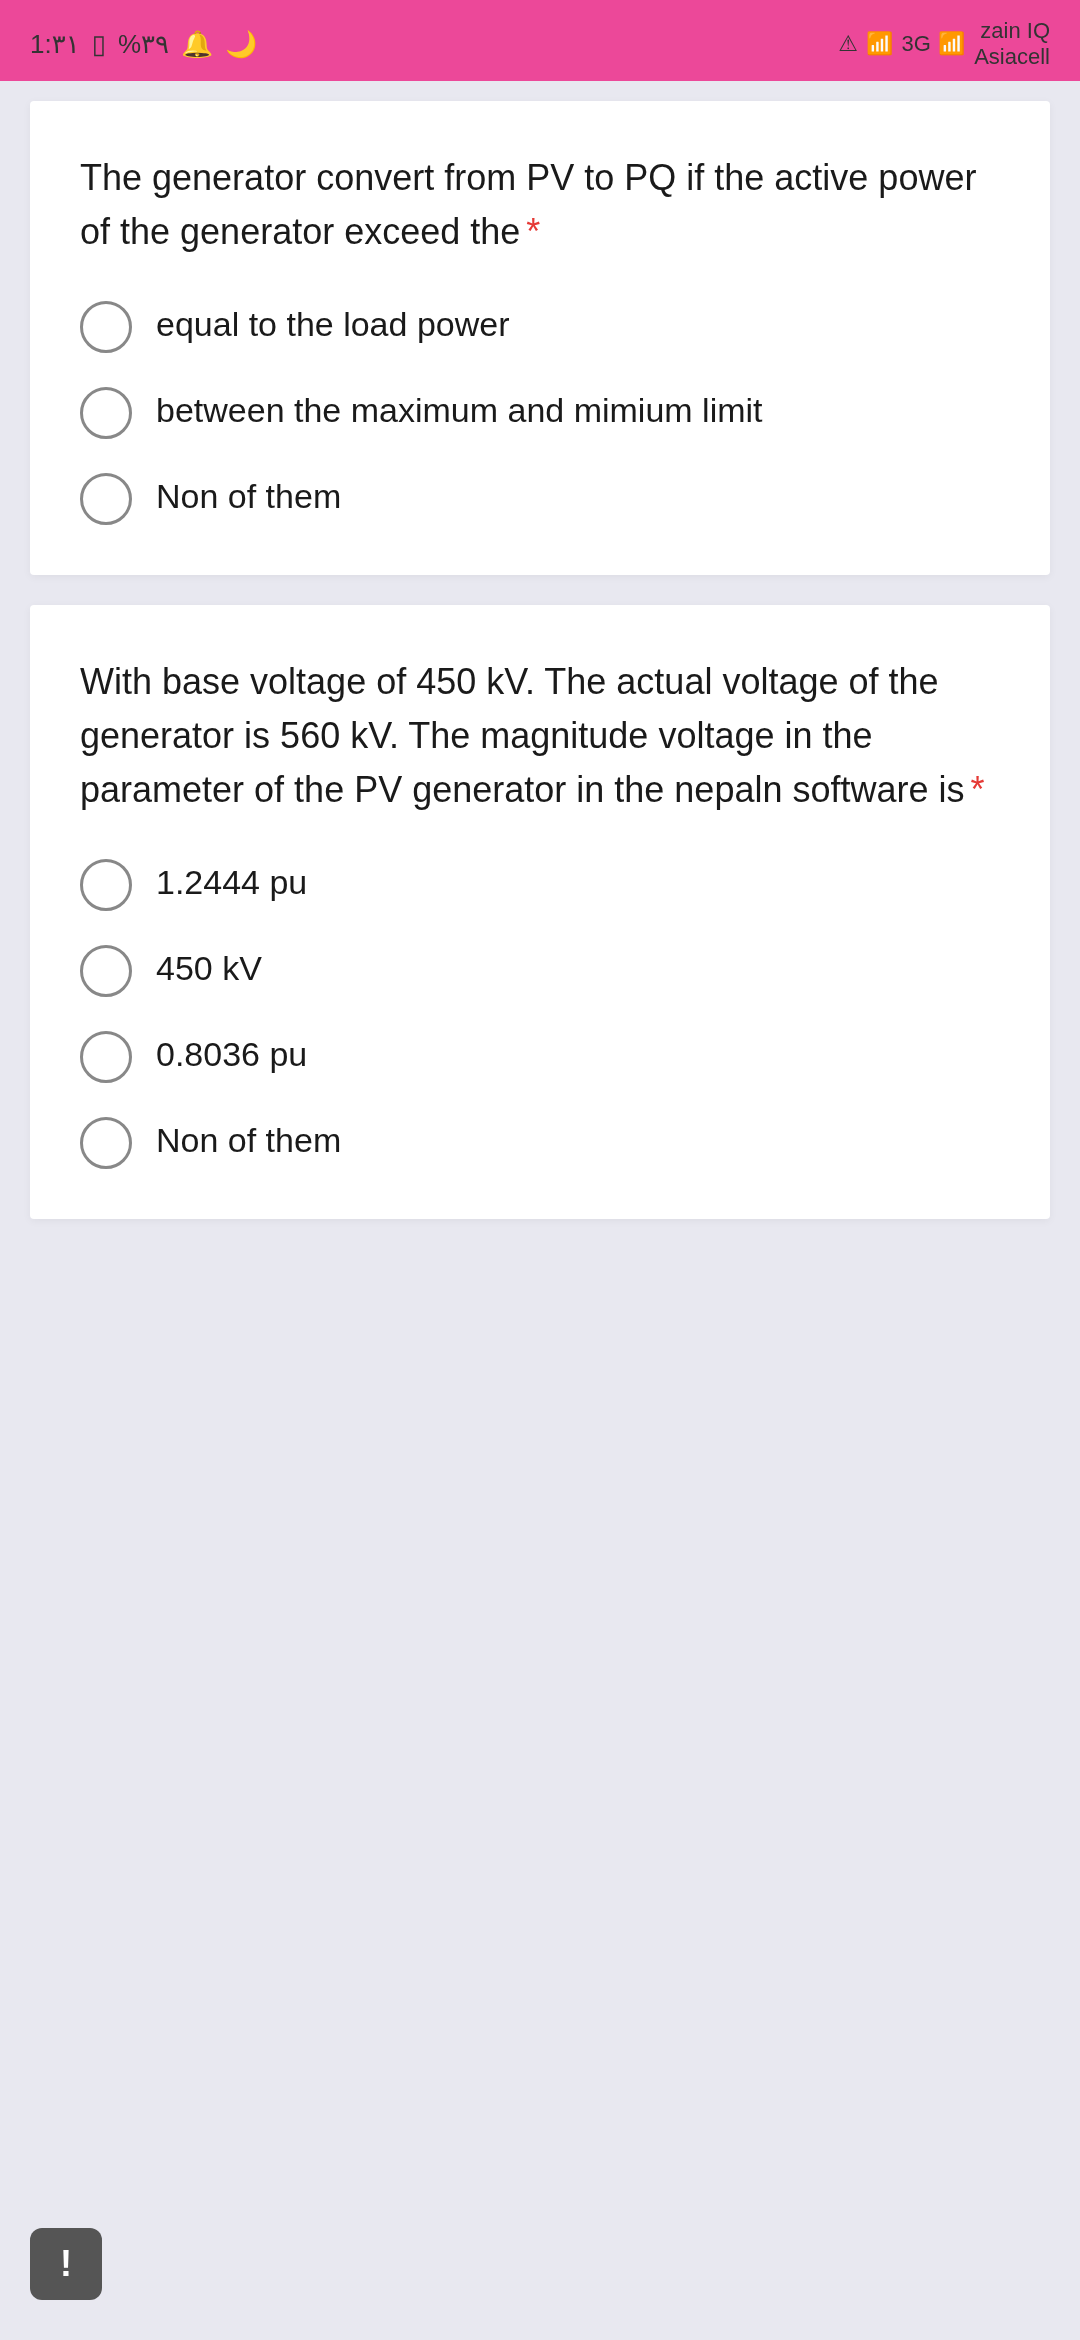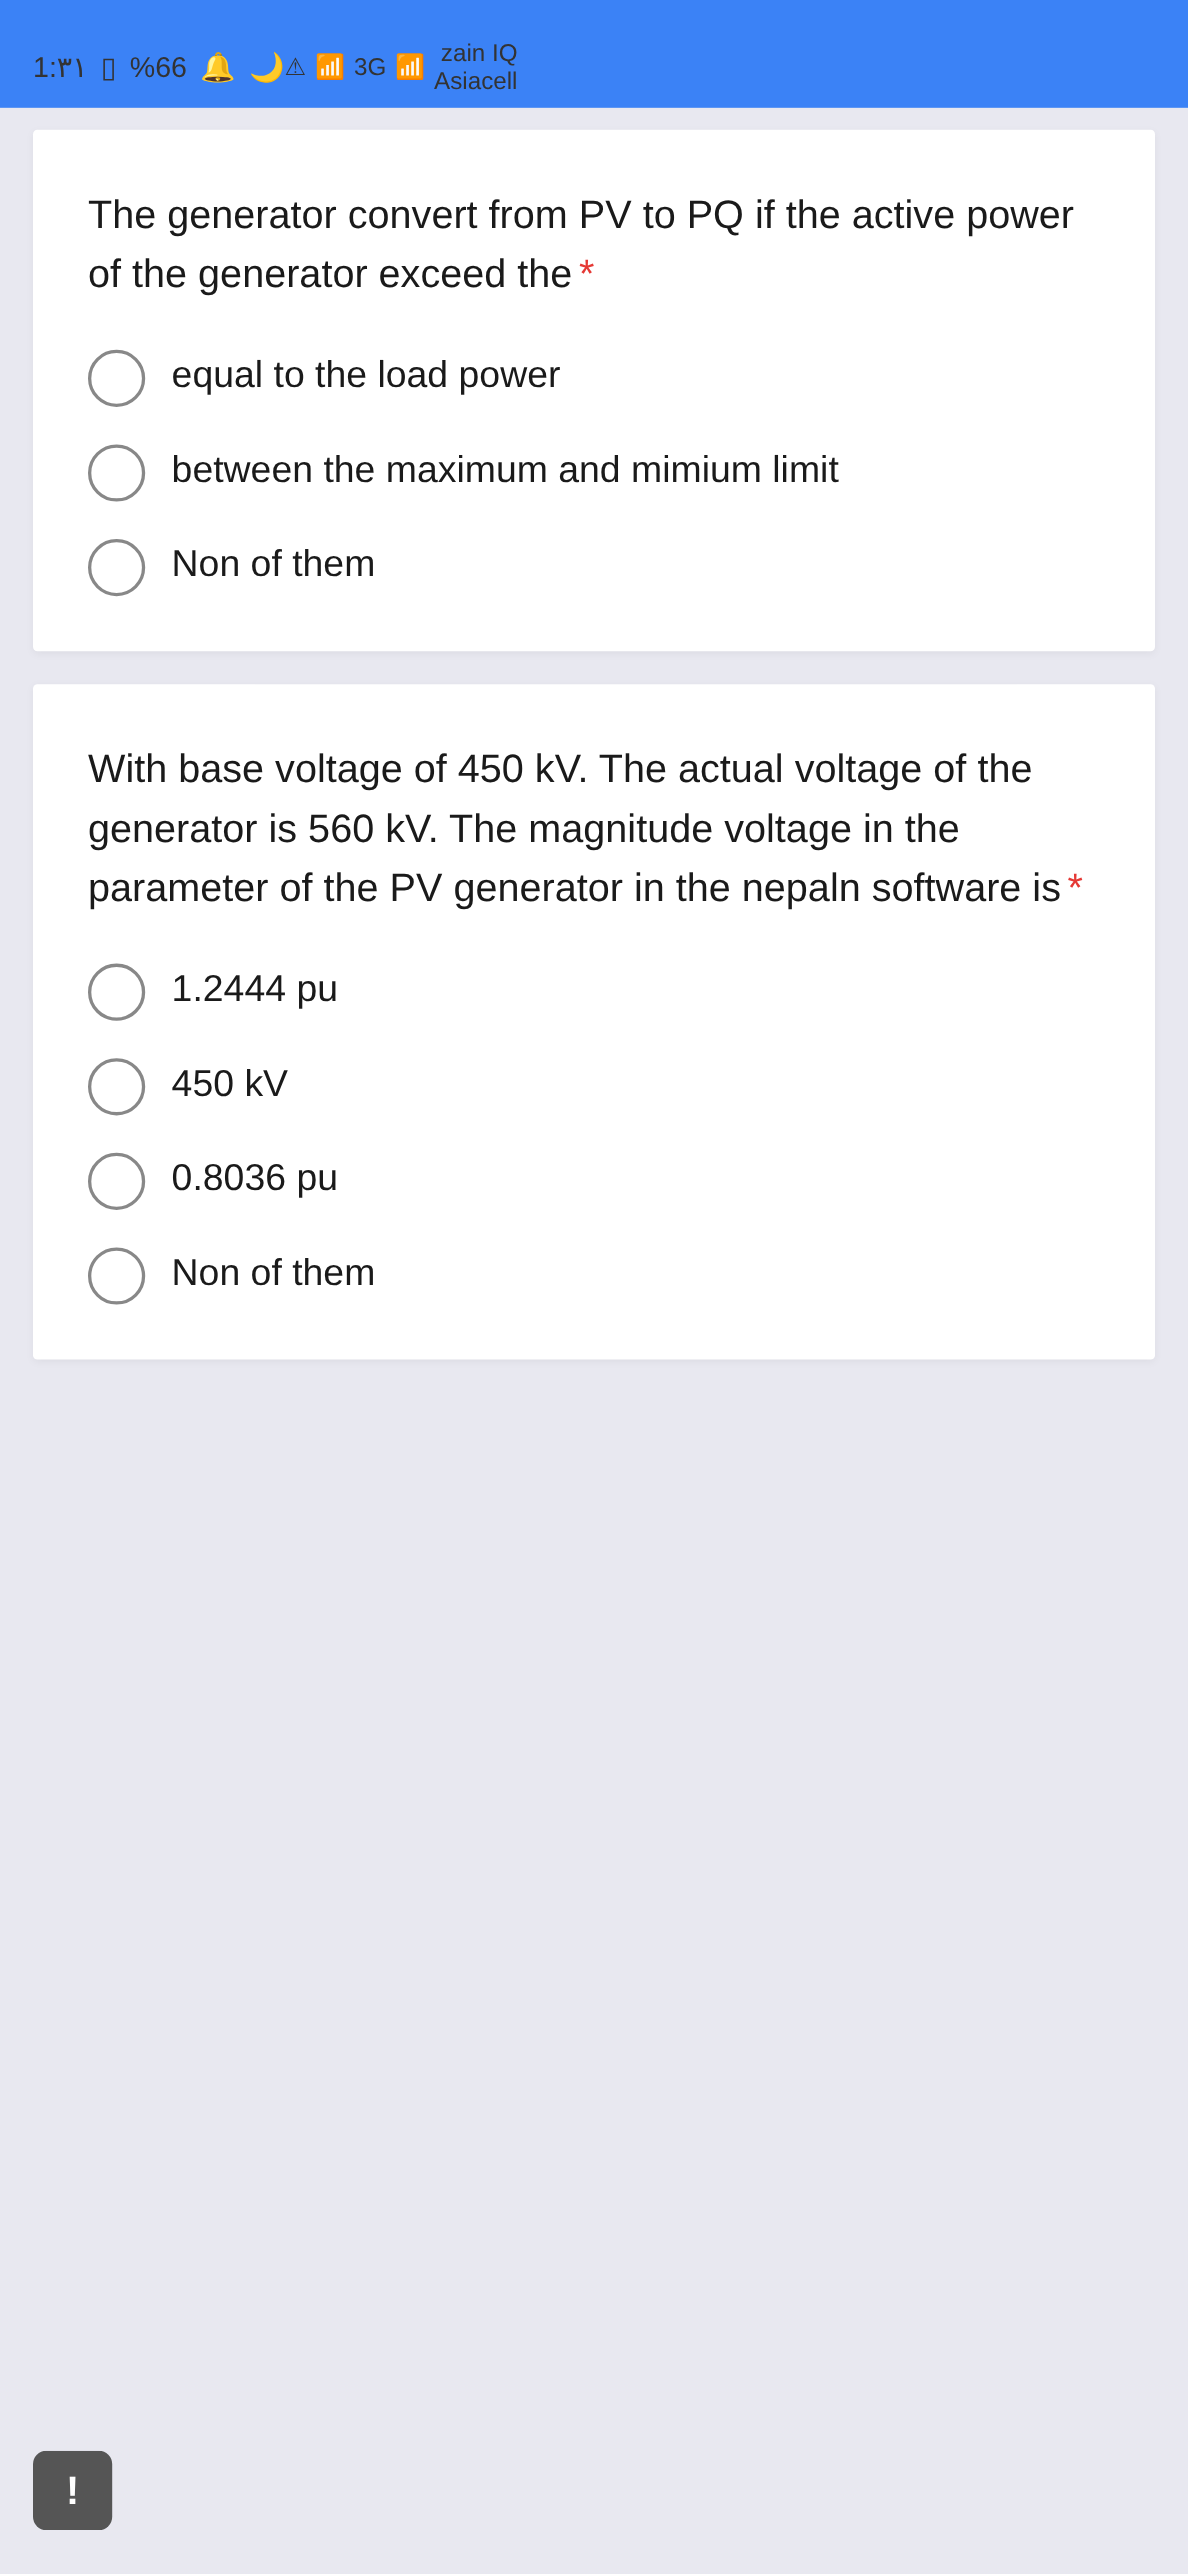--- a/index.html
+++ b/index.html
@@ -12,23 +12,24 @@
     body {
       width: 1080px;
       min-height: 2340px;
       background-color: #e8e8f0;
       font-family: 'Segoe UI', Arial, sans-serif;
       font-size: 32px;
     }
 
     .status-bar {
       display: flex;
-      align-items: center;
-      padding: 35px 30px 10px 30px;
-      background-color: #3b82f6;
+      justify-content: space-between;
+      align-items: center;
+      padding: 18px 30px 10px 30px;
+      background-color: #ec4899;
     }
 
     .status-left {
       display: flex;
       align-items: center;
       gap: 12px;
       font-size: 26px;
       color: #333;
     }
 
@@ -118,21 +119,21 @@
       font-weight: bold;
     }
   </style>
 </head>
 <body>
 
 <div class="status-bar">
   <div class="status-left">
     <span>1:٣١</span>
     <span>▯</span>
-    <span>%66</span>
+    <span>%٣٩</span>
     <span>🔔</span>
     <span>🌙</span>
   </div>
   <div class="status-right">
     <span>⚠</span>
     <span>📶</span>
     <span>3G</span>
     <span>📶</span>
     <div class="carrier-name">
       <div>zain IQ</div>

